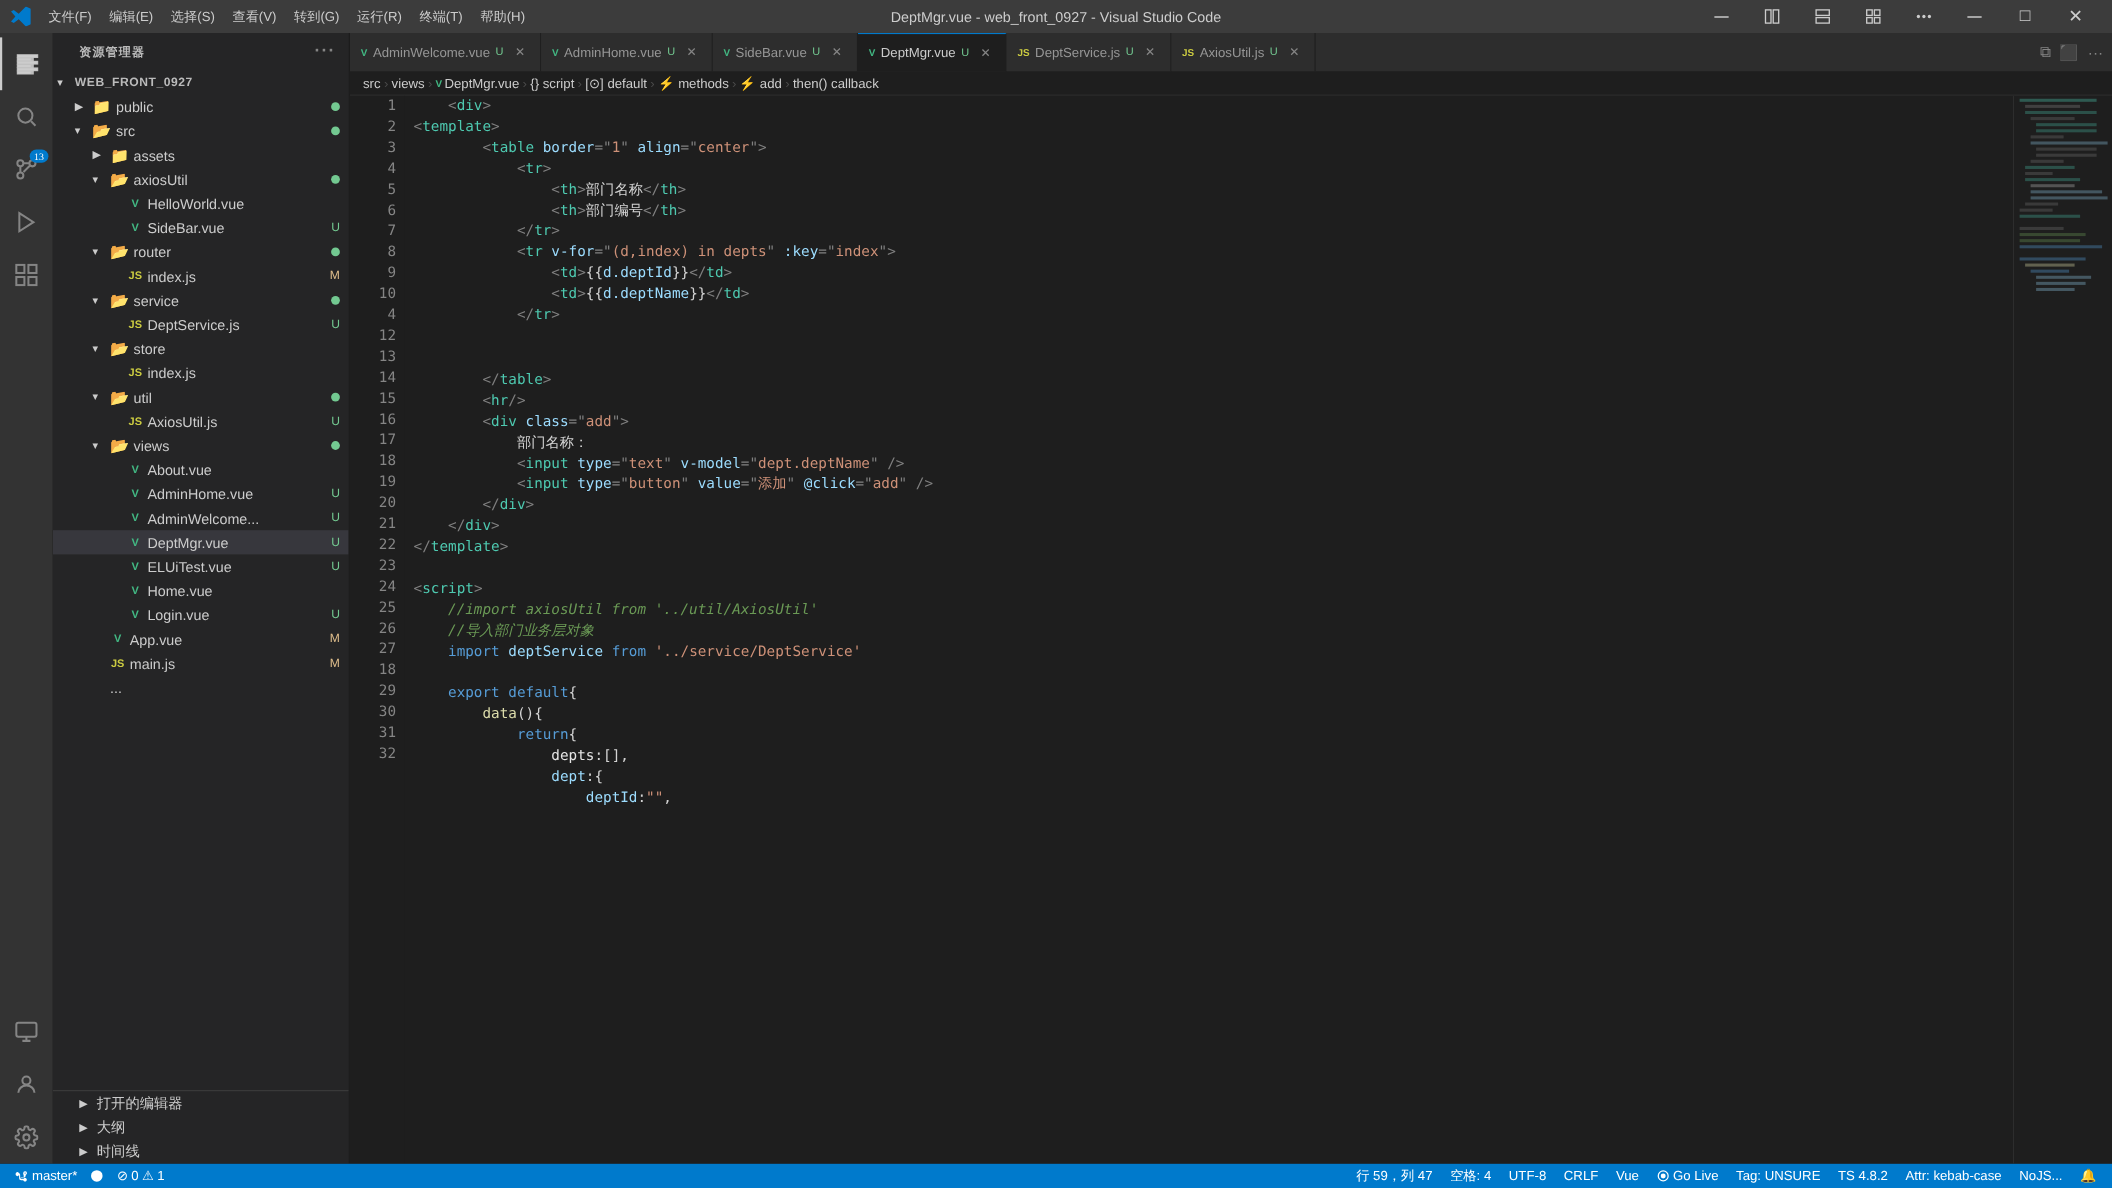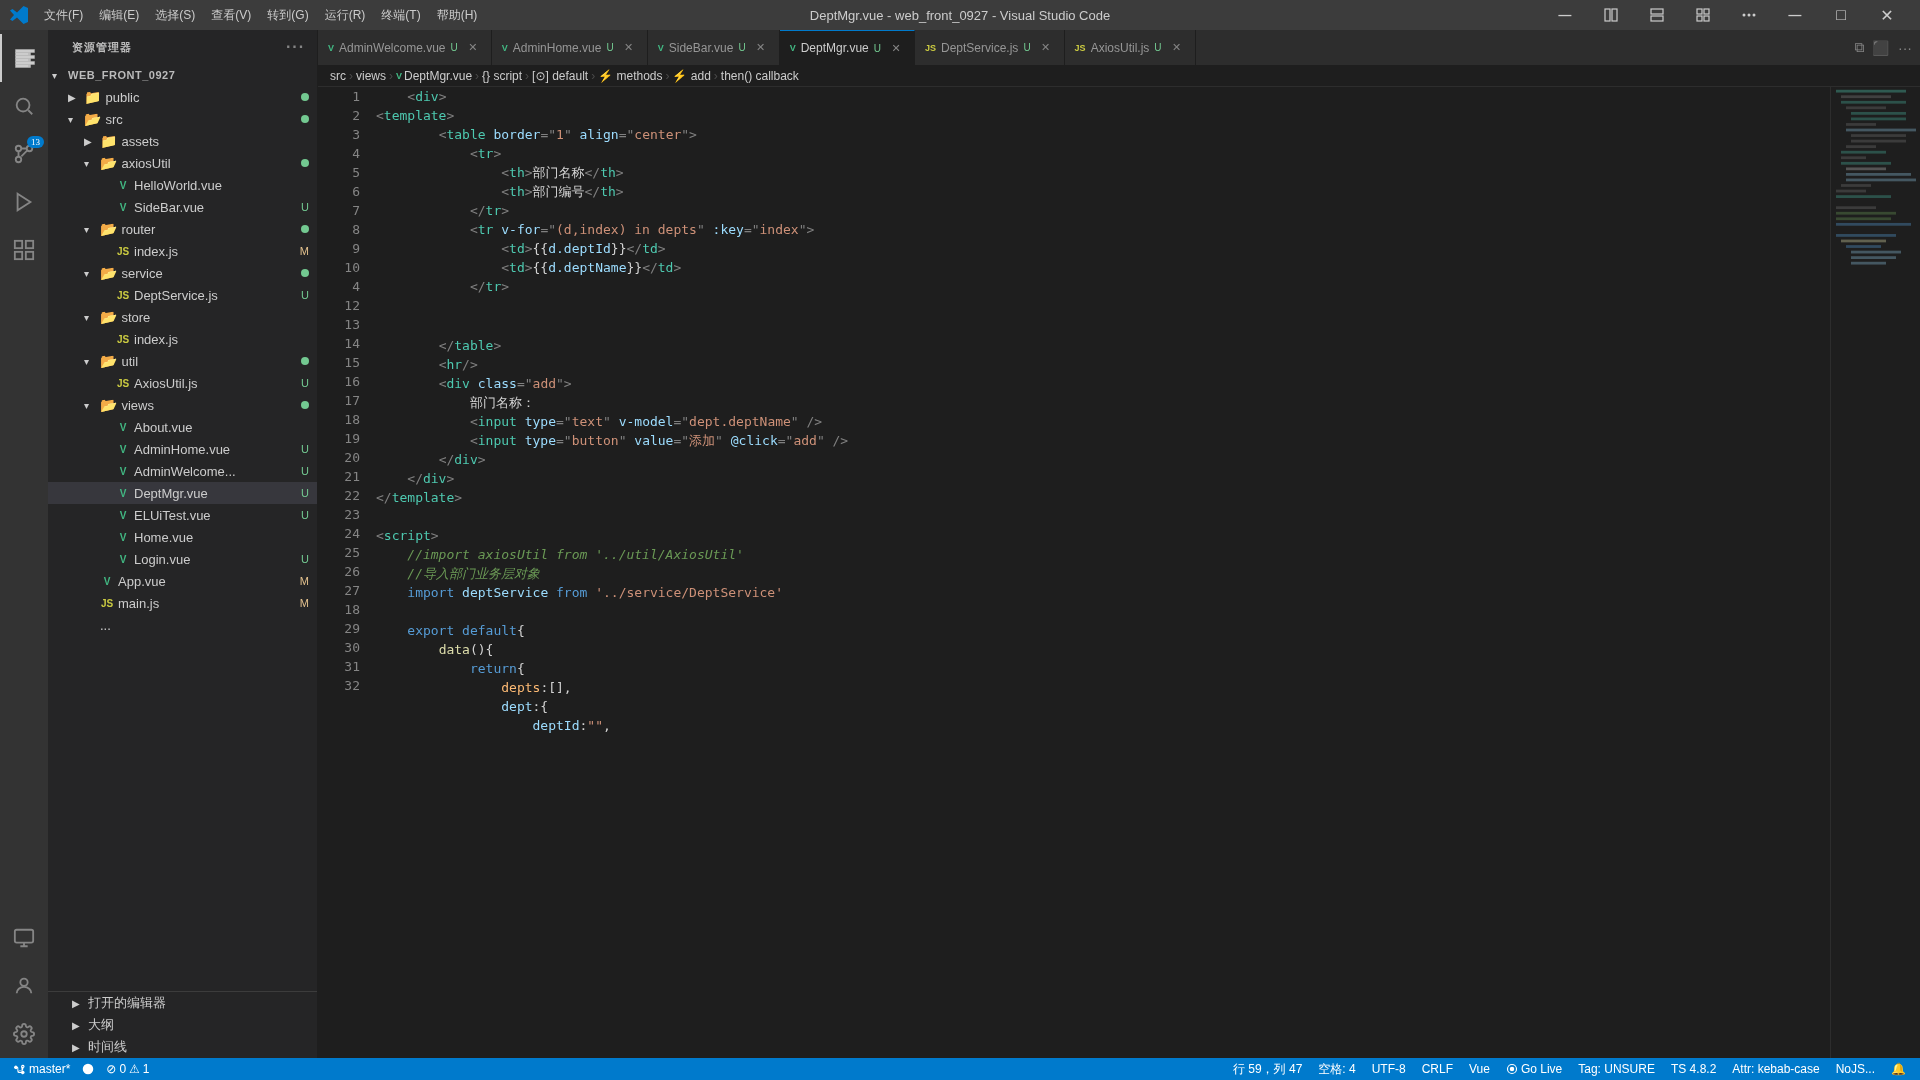--- a/index.html
+++ b/index.html
@@ -480,21 +480,21 @@
         <div style="min-height:19px;white-space:pre;"><span style="color:#808080;">&lt;/</span><span style="color:#4ec9b0;">template</span><span style="color:#808080;">&gt;</span></div>
         <div style="min-height:19px;white-space:pre;"></div>
         <div style="min-height:19px;white-space:pre;"><span style="color:#808080;">&lt;</span><span style="color:#4ec9b0;">script</span><span style="color:#808080;">&gt;</span></div>
         <div style="min-height:19px;white-space:pre;">    <span style="color:#6a9955;font-style:italic;">//import axiosUtil from '../util/AxiosUtil'</span></div>
         <div style="min-height:19px;white-space:pre;">    <span style="color:#6a9955;font-style:italic;">//导入部门业务层对象</span></div>
         <div style="min-height:19px;white-space:pre;">    <span style="color:#569cd6;">import</span> <span style="color:#9cdcfe;">deptService</span> <span style="color:#569cd6;">from</span> <span style="color:#ce9178;">'../service/DeptService'</span></div>
         <div style="min-height:19px;white-space:pre;"></div>
         <div style="min-height:19px;white-space:pre;">    <span style="color:#569cd6;">export</span> <span style="color:#569cd6;">default</span><span style="color:#d4d4d4;">{</span></div>
         <div style="min-height:19px;white-space:pre;">        <span style="color:#dcdcaa;">data</span><span style="color:#d4d4d4;">(){</span></div>
         <div style="min-height:19px;white-space:pre;">            <span style="color:#569cd6;">return</span><span style="color:#d4d4d4;">{</span></div>
-        <div style="min-height:19px;white-space:pre;">                <span style="color:#fdba74;">depts</span><span style="color:#d4d4d4;">:[],</span></div>
+        <div style="min-height:19px;white-space:pre;">                <span style="color:#e5e5e5;">depts</span><span style="color:#d4d4d4;">:[],</span></div>
         <div style="min-height:19px;white-space:pre;">                <span style="color:#9cdcfe;">dept</span><span style="color:#d4d4d4;">:{</span></div>
         <div style="min-height:19px;white-space:pre;">                    <span style="color:#9cdcfe;">deptId</span><span style="color:#d4d4d4;">:</span><span style="color:#ce9178;">""</span><span style="color:#d4d4d4;">,</span></div>
       </div>
 
       <div style="width:90px;background:#1e1e1e;border-left:1px solid #2d2d2d;flex-shrink:0;overflow:hidden;">
         <div style="width:100%;height:100%;position:relative;opacity:0.5;">
           <svg width="90" height="100%" viewBox="0 0 90 700" preserveAspectRatio="none">
             <rect x="5" y="2" width="70" height="2" fill="#4ec9b0" opacity="0.7"></rect>
             <rect x="10" y="6" width="50" height="2" fill="#808080" opacity="0.7"></rect>
             <rect x="10" y="10" width="65" height="2" fill="#4ec9b0" opacity="0.6"></rect>

